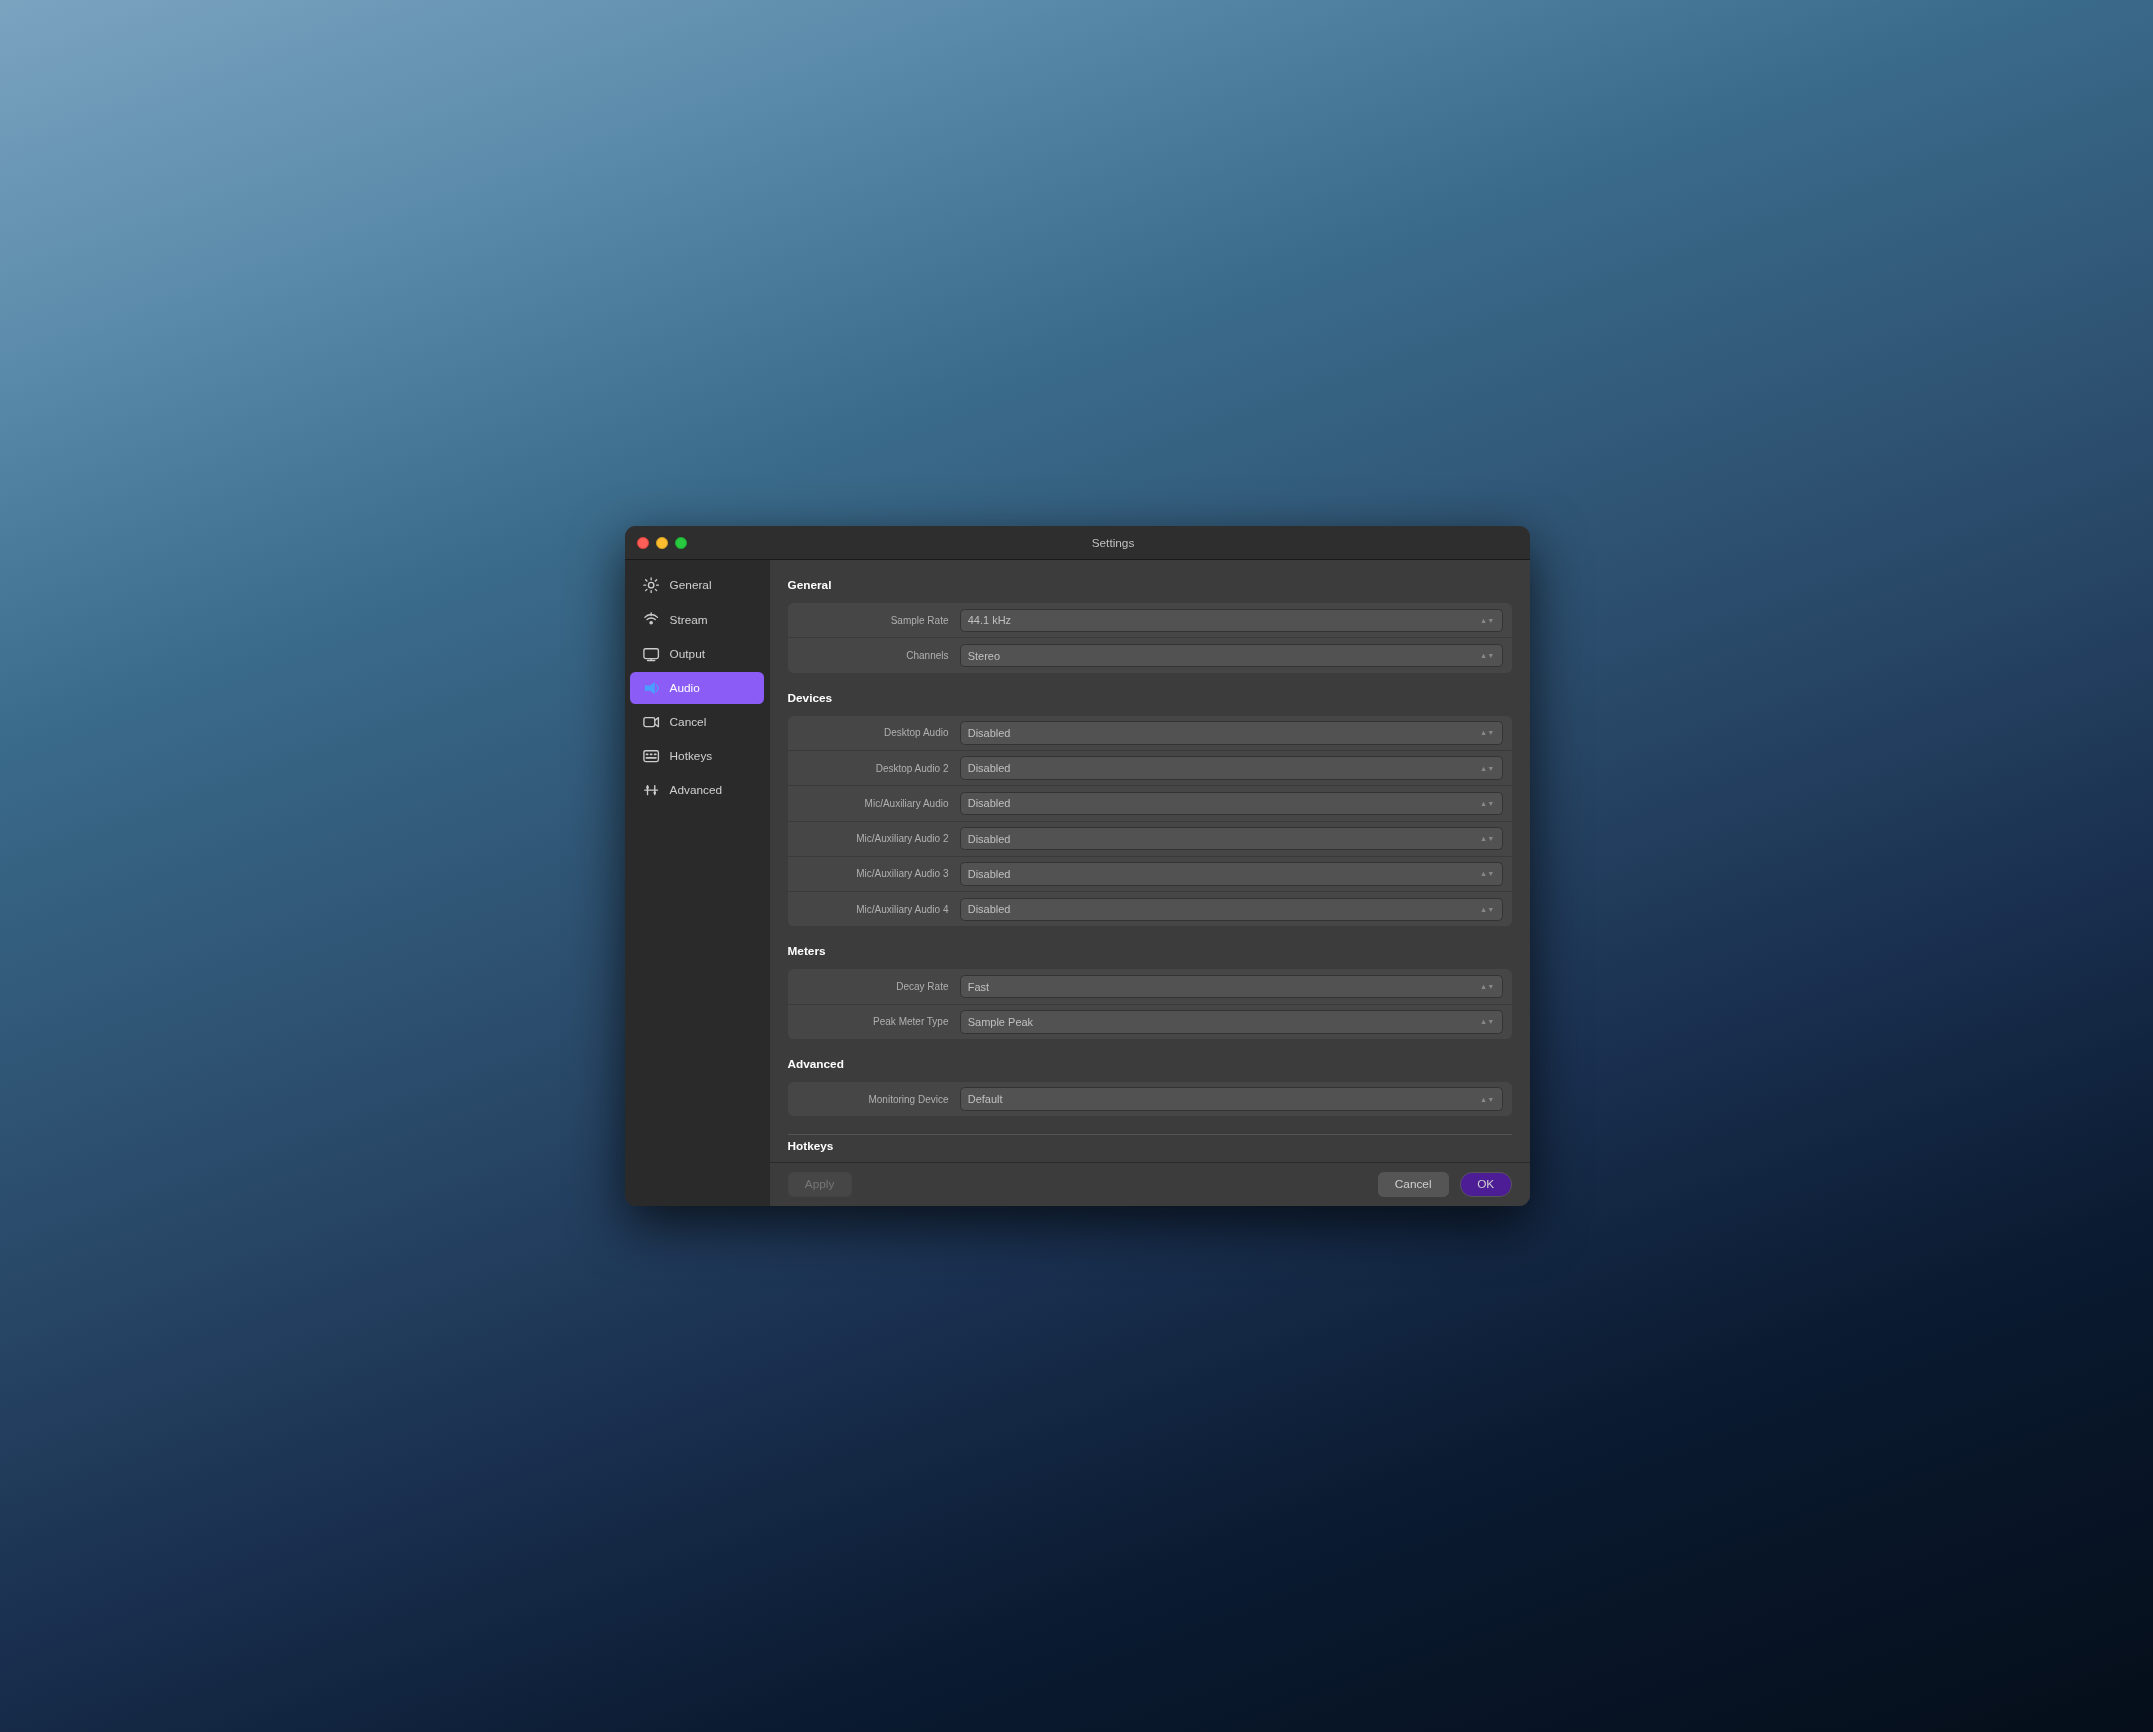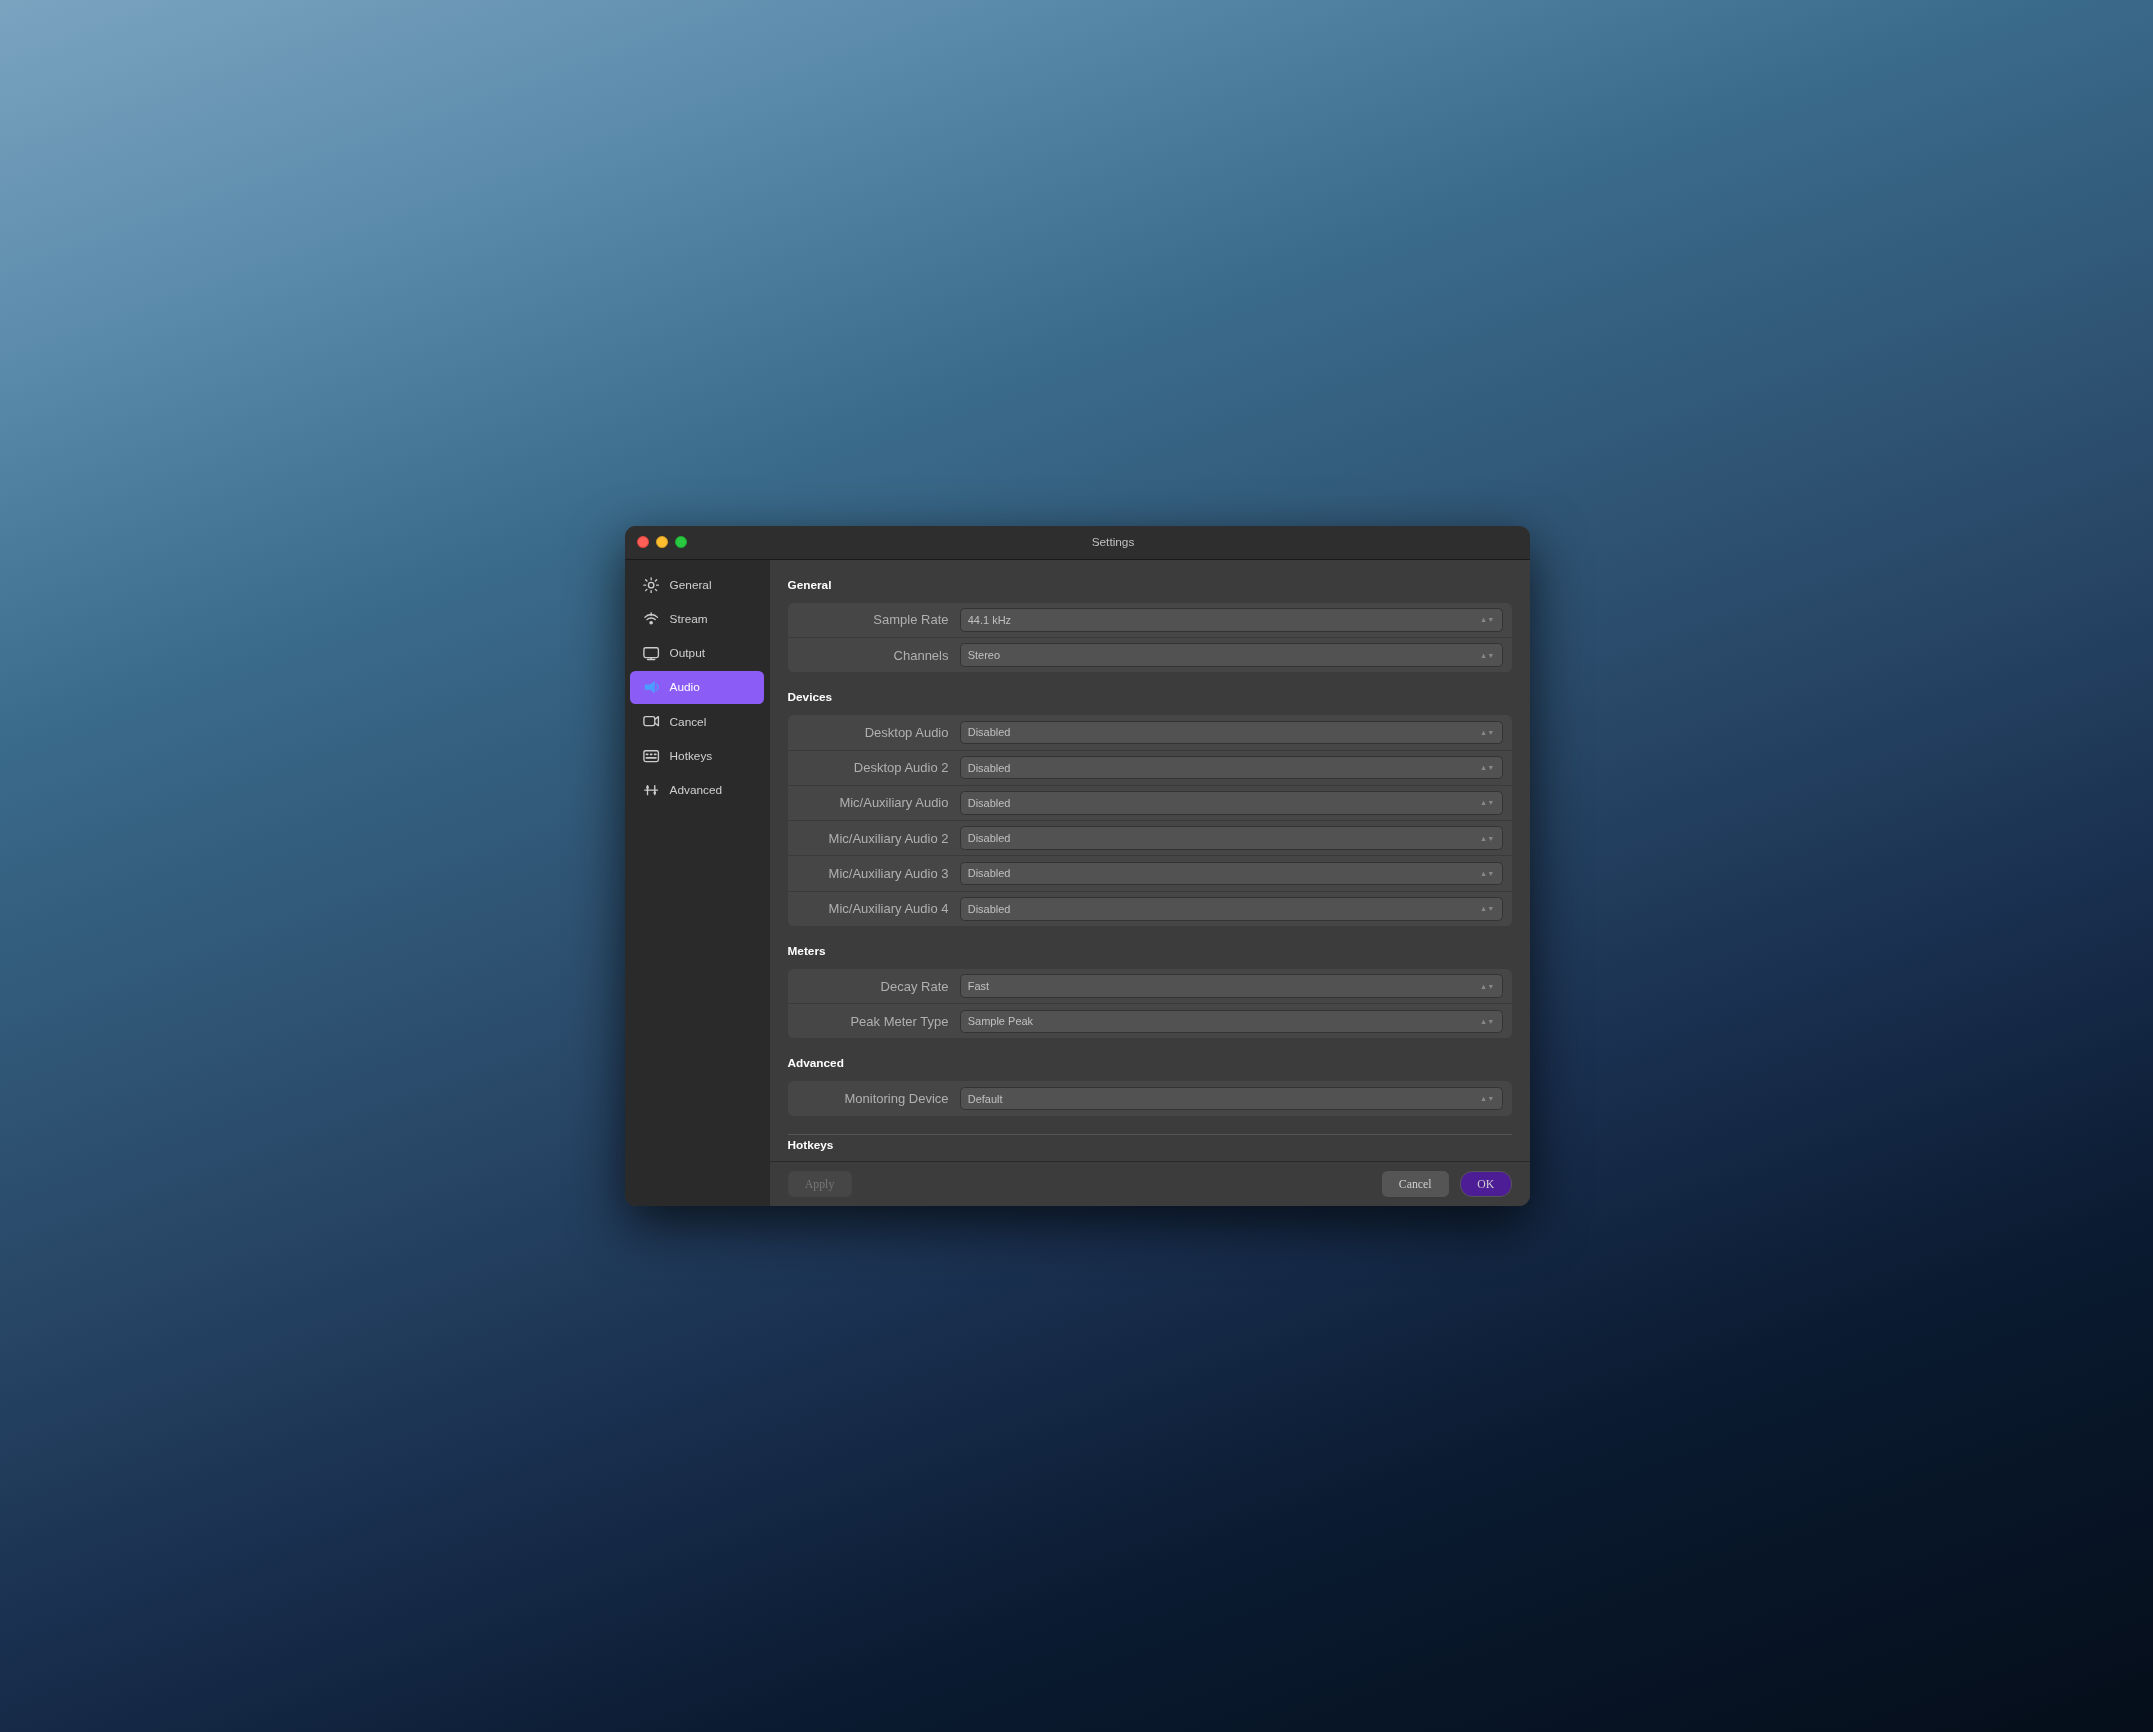--- a/index.html
+++ b/index.html
@@ -136,21 +136,21 @@
       display: flex;
       align-items: center;
       padding: 5.4px 9px;
       border-bottom: 0.9px solid #3a3a3a;
     }
     .form-row:last-child {
       border-bottom: none;
     }
     .form-label {
       color: #b0b0b0;
-      font-size: 13px;
+      font-size: 10px;
       text-align: right;
       width: 163px;
       flex-shrink: 0;
       padding-right: 11px;
     }
     .form-control {
       flex: 1;
       background: #525252;
       border: 0.9px solid #333;
       border-radius: 4.5px;
@@ -186,21 +186,21 @@
     .footer-right {
       display: flex;
       gap: 11px;
     }
     .btn {
       padding: 4.5px 16.3px;
       border-radius: 5.4px;
       font-size: 11.8px;
       cursor: pointer;
       border: 0.9px solid #555;
-      font-family: Liberation Serif, serif;
+      font-family: Liberation Sans, sans-serif;
     }
     .btn-default {
       background: #555;
       color: #d0d0d0;
     }
     .btn-primary {
       background: #4c1d95;
       color: #d0d0d0;
       border-radius: 12px;
     }

